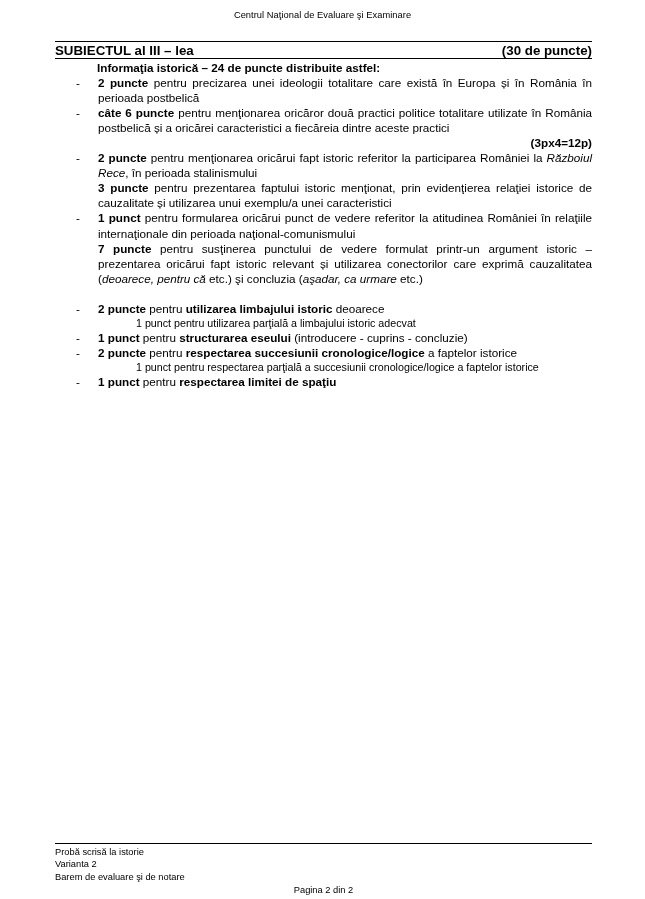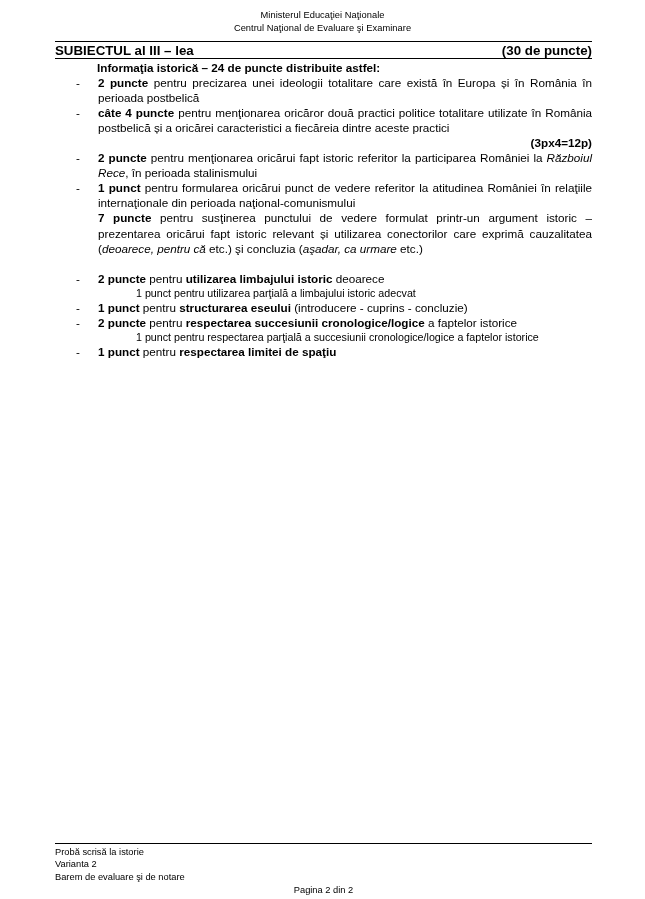--- a/index.html
+++ b/index.html
@@ -118,21 +118,20 @@
     text-align: center;
     margin-top: 1px;
   }
 </style>
 </head>
 <body>
 
 <div class="page">
 
   <div class="doc-header">
-    <div>Ministerul Educaţiei Naţionale</div>
     <div>Centrul Naţional de Evaluare şi Examinare</div>
   </div>
 
   <div class="rule rule-top"></div>
 
   <div class="title-row">
     <span>SUBIECTUL al III – lea</span>
     <span>(30 de puncte)</span>
   </div>
   <div class="rule rule-title"></div>
@@ -143,27 +142,30 @@
       <span class="b">Informaţia istorică – 24 de puncte distribuite astfel:</span>
     </p>
 
     <p class="para lvl-1">
       <span class="dash">-</span>
       <span class="b">2 puncte</span><span> pentru precizarea unei ideologii totalitare care există în Europa și în România în perioada postbelică</span>
     </p>
 
     <p class="para lvl-1">
       <span class="dash">-</span>
-      <span class="b">câte 4 puncte</span><span> pentru menţionarea oricăror două practici politice totalitare utilizate în România postbelică și a oricărei caracteristici a fiecăreia dintre aceste practici</span>
+      <span class="b">câte 6 puncte</span><span> pentru menţionarea oricăror două practici politice totalitare utilizate în România postbelică și a oricărei caracteristici a fiecăreia dintre aceste practici</span>
     </p>
     <p class="para right">(3px4=12p)</p>
 
     <p class="para lvl-1">
       <span class="dash">-</span>
       <span class="b">2 puncte</span><span> pentru menţionarea oricărui fapt istoric referitor la participarea României la </span><span class="i">Războiul Rece</span><span>, în perioada stalinismului</span>
+    </p>
+    <p class="para lvl-1">
+      <span class="b">3 puncte</span><span> pentru prezentarea faptului istoric menţionat, prin evidenţierea relaţiei istorice de cauzalitate și utilizarea unui exemplu/a unei caracteristici</span>
     </p>
 
     <p class="para lvl-1">
       <span class="dash">-</span>
       <span class="b">1 punct</span><span> pentru formularea oricărui punct de vedere referitor la atitudinea României în relaţiile internaţionale din perioada naţional-comunismului</span>
     </p>
     <p class="para lvl-1">
       <span class="b">7 puncte</span><span> pentru susţinerea punctului de vedere formulat printr-un argument istoric – prezentarea oricărui fapt istoric relevant și utilizarea conectorilor care exprimă cauzalitatea (</span><span class="i">deoarece, pentru că</span><span> etc.) şi concluzia (</span><span class="i">aşadar, ca urmare</span><span> etc.)</span>
     </p>
 

